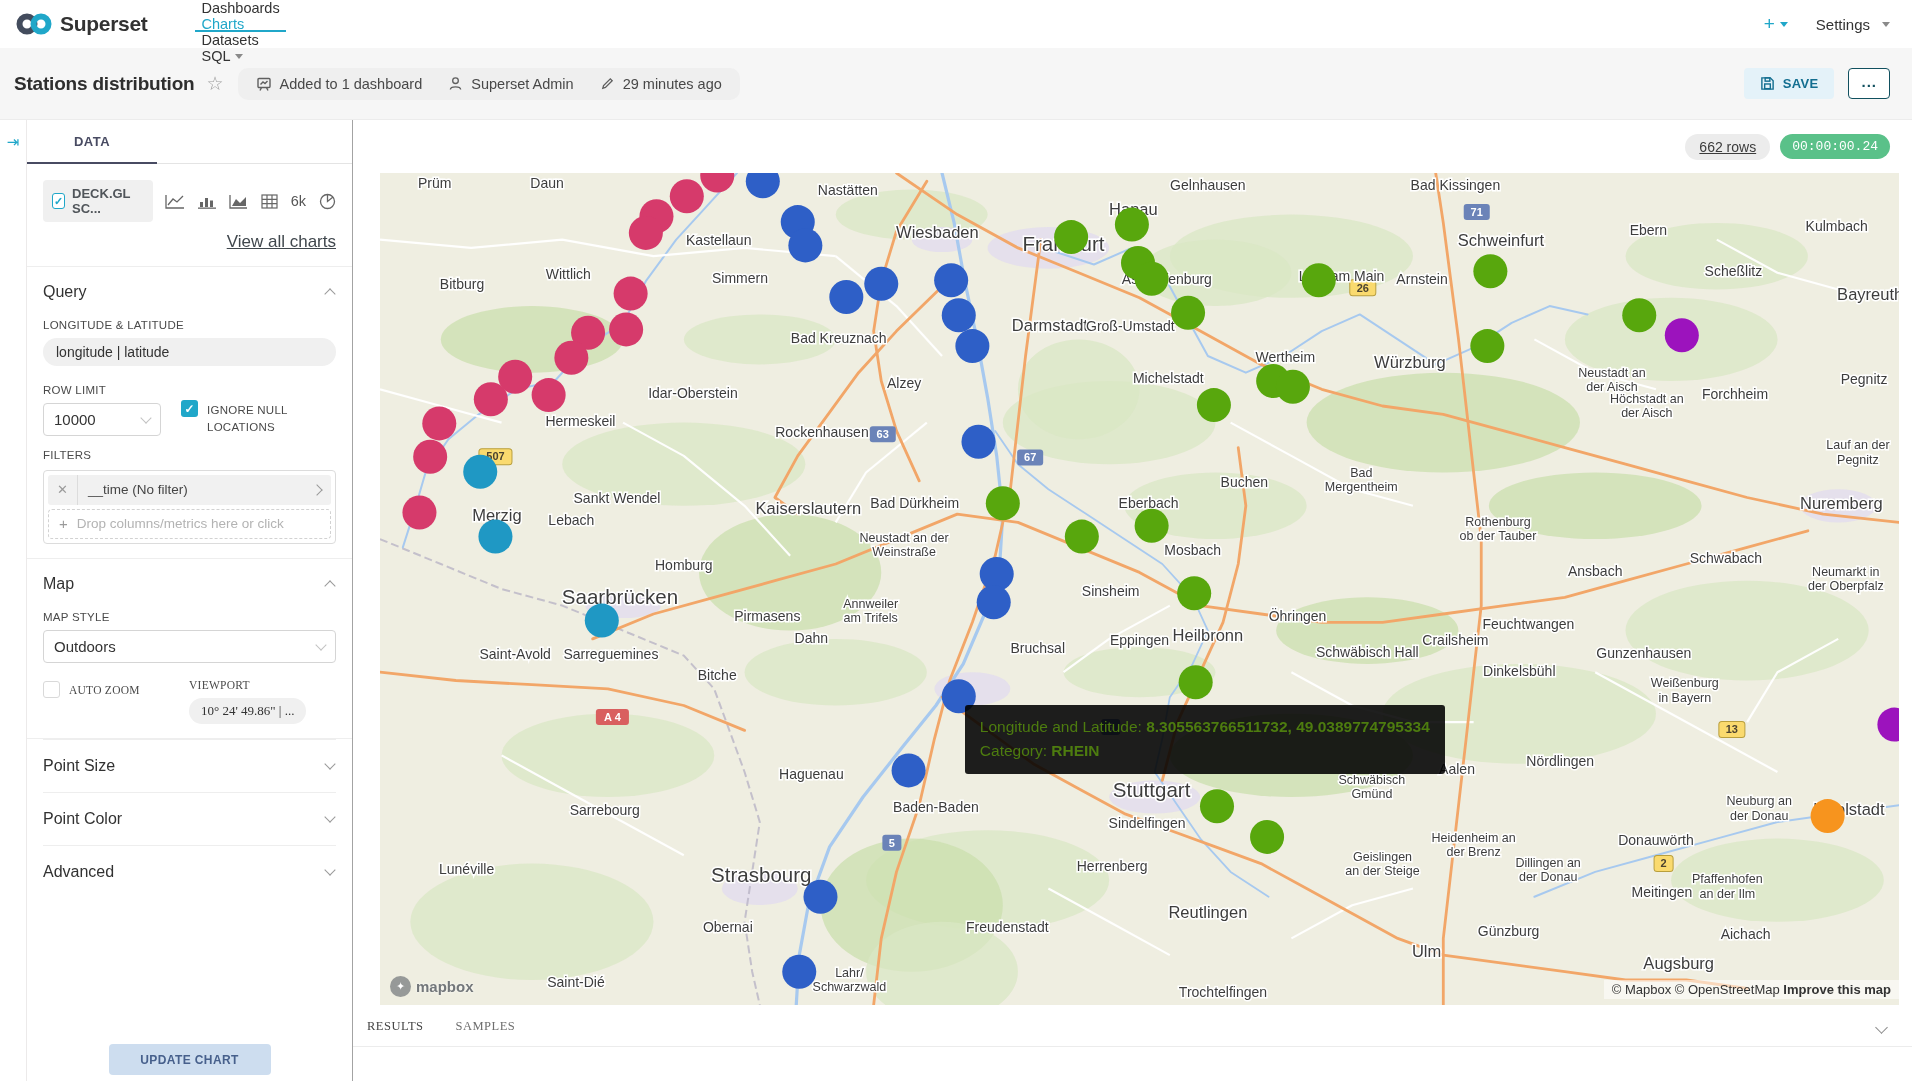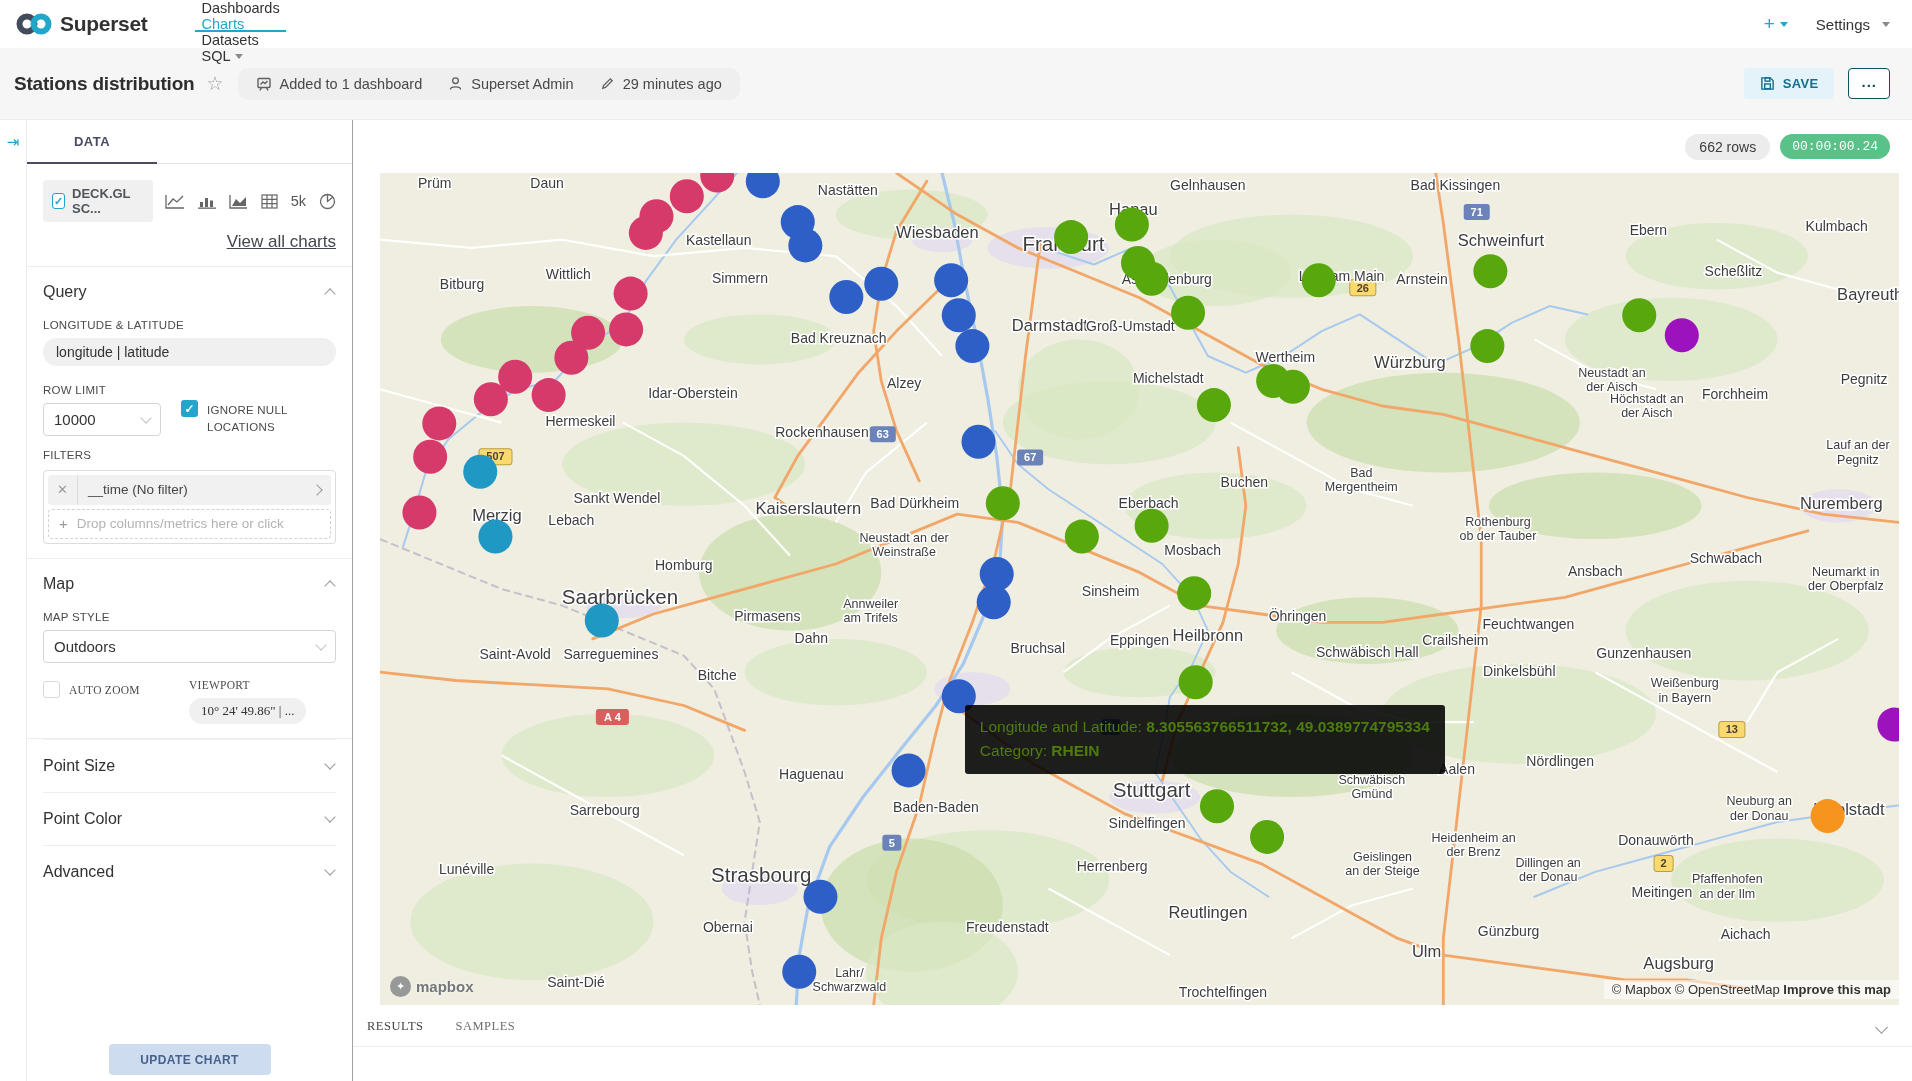--- a/index.html
+++ b/index.html
@@ -85,21 +85,21 @@
 
   .collapsed-section { display:flex; align-items:center; justify-content:space-between; padding:17px 2px 17px 0; border-top:1px solid #eee; cursor:pointer; }
   .collapsed-section:first-of-type { border-top:none; }
 
   .update-wrap { margin-top:auto; padding:10px 0 6px; display:flex; justify-content:center; }
   .update-btn { background:#cdddEF; background:#cdddef; color:#47608c; border:none; border-radius:4px; width:162px; height:31px; font-size:12px; font-weight:700; letter-spacing:.4px; cursor:pointer; }
 
   
   .main { flex:1; display:flex; flex-direction:column; background:#fff; min-width:0; }
   .status-row { height:53px; display:flex; align-items:center; justify-content:flex-end; gap:10px; padding-right:22px; flex:0 0 auto; }
-  .rows-pill { background:#ececec; color:#3c3c3c; font-size:14px; padding:5px 14px; border-radius:16px; }
+  .rows-pill { background:#ececec; color:#3c3c3c; font-size:14px; padding:5px 14px; border-radius:16px;text-decoration:underline; }
   .timer-pill { background:#5ac189; color:#fff; font-family:"Liberation Mono", monospace; font-size:13px; padding:5px 12px; border-radius:16px; }
 
   .map-wrap { position:relative; margin:0 13px 0 27px; height:832px; flex:0 0 auto; overflow:hidden; }
   .map-wrap svg { width:100%; height:100%; display:block; }
   .map-label { fill:#3d3d3d; stroke:#ffffff; stroke-width:3px; paint-order:stroke; font-family:"Liberation Sans", sans-serif; }
 
   .map-tooltip { position:absolute; left:38.5%; top:63.9%; background:rgba(0,0,0,0.88); color:#4d7c0f; border-radius:3px; padding:10px 15px; font-size:15.5px; line-height:1.6; white-space:nowrap; pointer-events:none; }
   .map-tooltip b { font-weight:700; }
 
   .mapbox-logo { position:absolute; left:10px; bottom:8px; display:flex; align-items:center; gap:5px; }
@@ -214,21 +214,21 @@
               <rect x="12" y="6.5" width="3" height="6.5"></rect>
           </svg>
           <svg width="19" height="15" viewBox="0 0 19 15">
             <path d="M1 1 V14 H18" fill="none" stroke="#666" stroke-width="1.3"></path>
             <path d="M3 12 L7 5 L11 9 L17 3 V12 Z" fill="#666"></path>
           </svg>
           <svg width="17" height="15" viewBox="0 0 17 15" fill="none" stroke="#666" stroke-width="1.2">
             <rect x="1" y="1" width="15" height="13"></rect>
               <path d="M1 5.3 H16 M1 9.6 H16 M6 1 V14 M11 1 V14"></path>
           </svg>
-          <span class="ds-4k">5k</span>
+          <span class="ds-4k">6k</span>
           <svg width="17" height="17" viewBox="0 0 17 17" fill="none" stroke="#666" stroke-width="1.3">
             <circle cx="8.5" cy="8.5" r="7"></circle>
               <path d="M8.5 1.5 V8.5 L14 4"></path>
           </svg>
         </div>
       </div>
       <div class="view-all"><a>View all charts</a></div>
 
       <div class="divider"></div>
 

